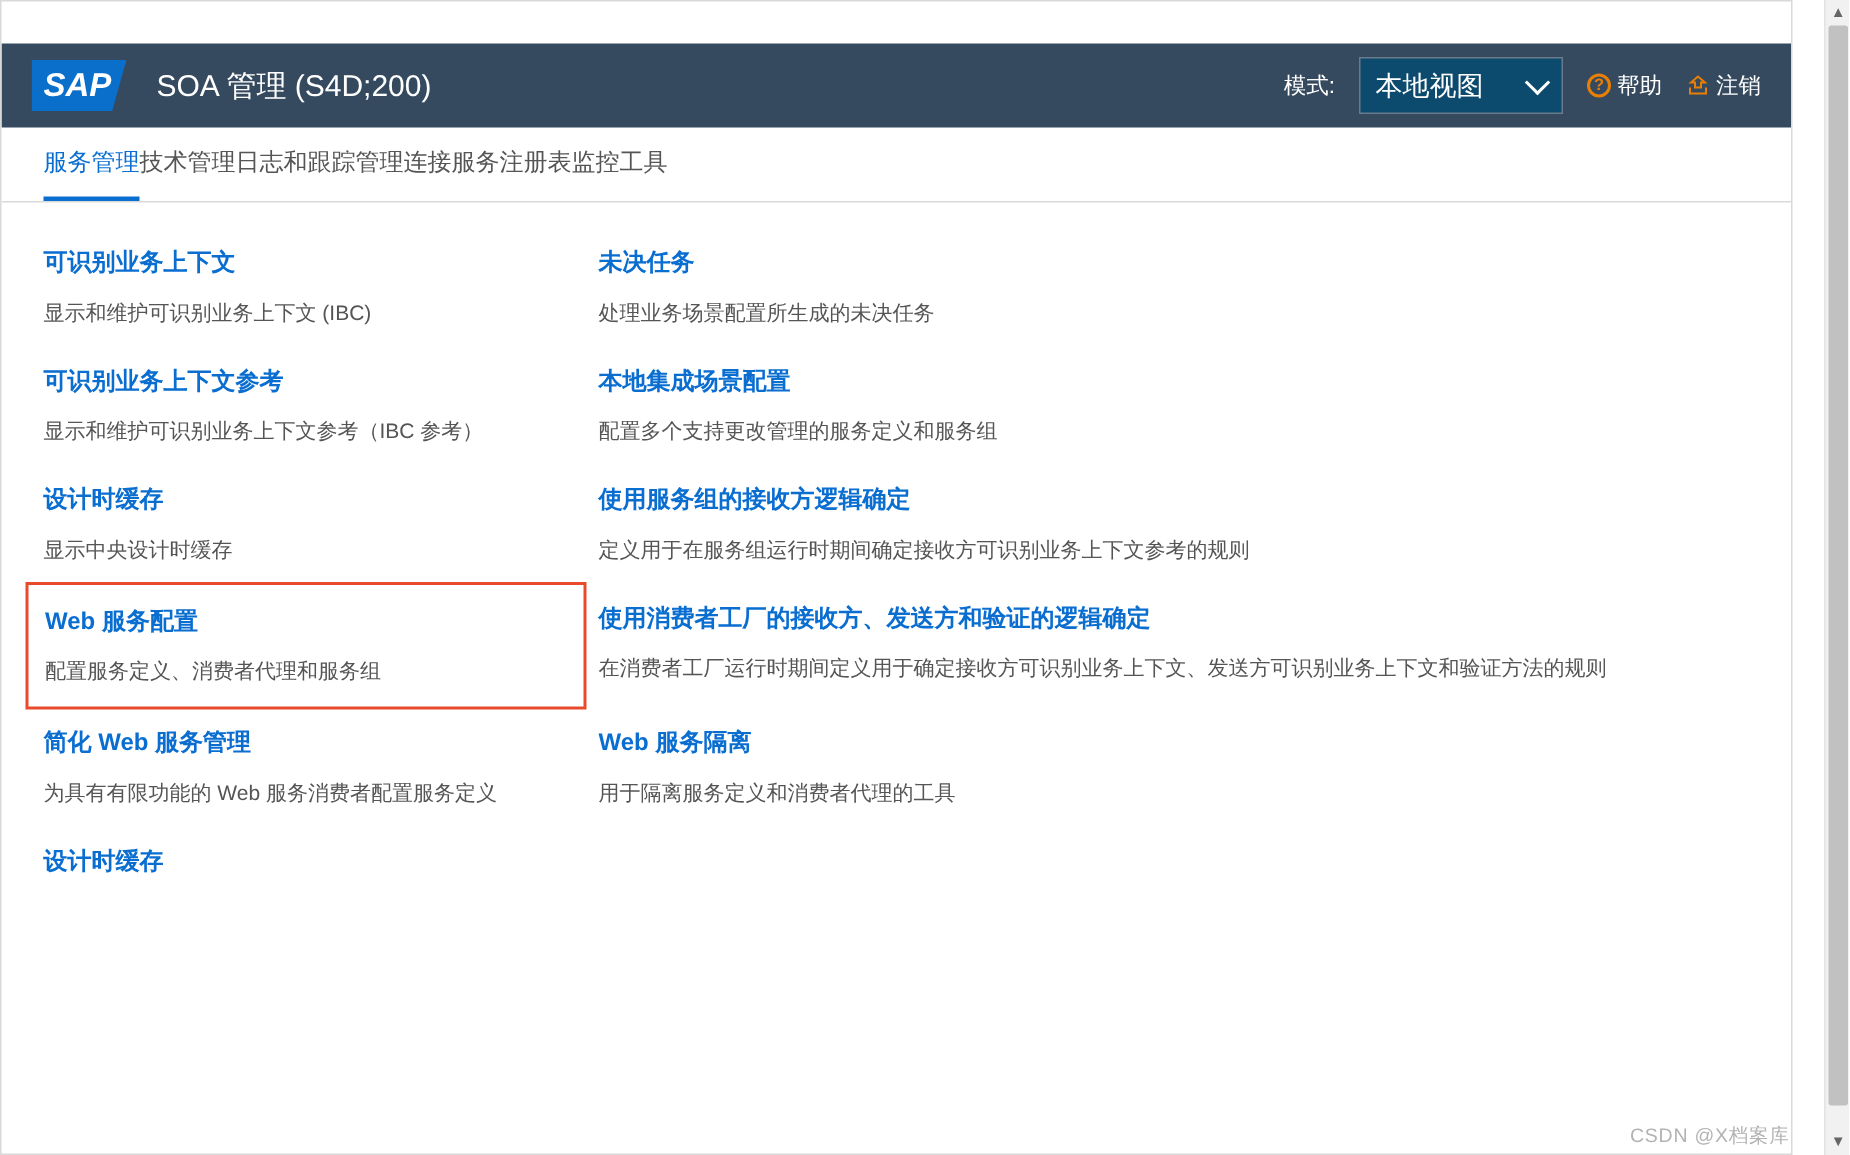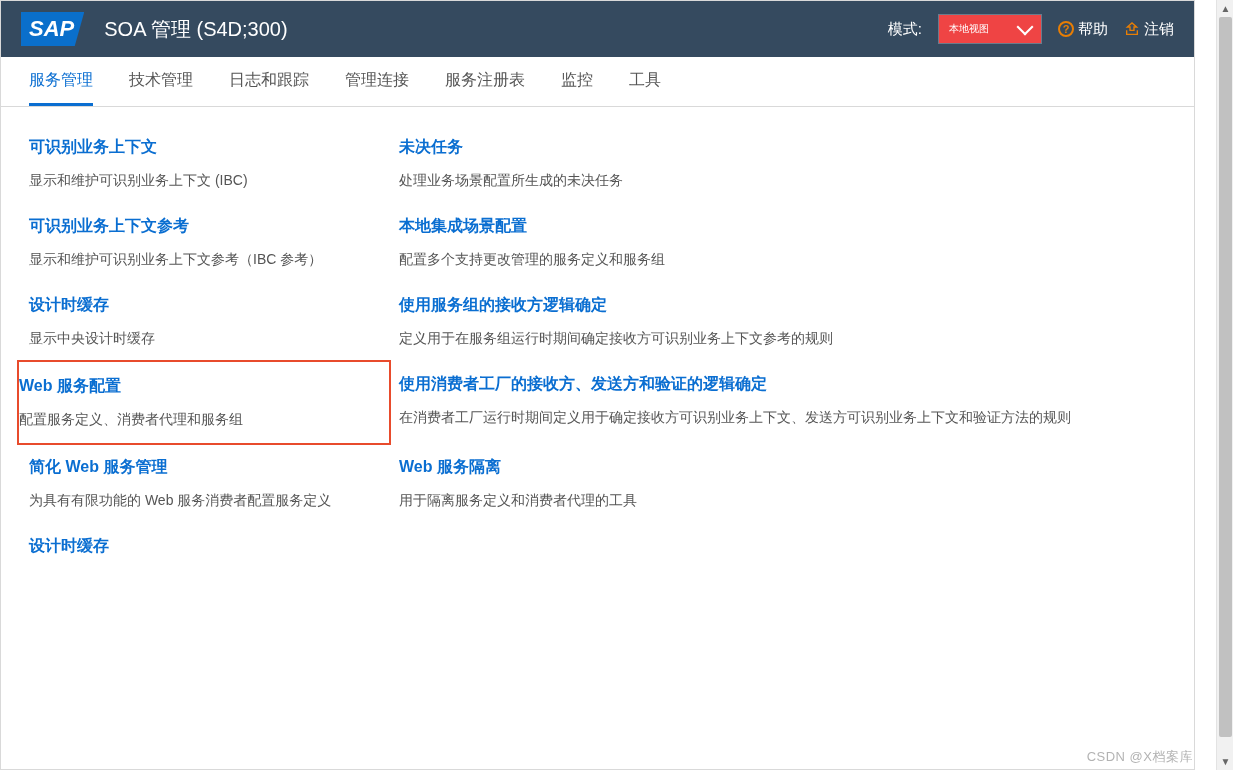--- a/index.html
+++ b/index.html
@@ -19,20 +19,21 @@
       overflow-y: auto;
     }
     .top-header {
       background: #354a5f;
       color: #fff;
       height: 56px;
       display: flex;
       align-items: center;
       padding: 0 20px;
       justify-content: space-between;
+      margin-top: 28px;
     }
     .left-header {
       display: flex;
       align-items: center;
       gap: 20px;
     }
     .sap-logo {
       background: linear-gradient(90deg, #0a6fcb 0%, #0a6fcb 60%, #0a6fcb 100%);
       color: #fff;
       font-weight: bold;
@@ -52,27 +53,27 @@
       align-items: center;
       gap: 16px;
       justify-content: space-between;
     }
     .mode-label {
       font-size: 15px;
       color: #fff;
     }
     .mode-select {
       border: 1px solid #6a7b8c;
-      background: #ef4444;
+      background: #0c4a6e;
       color: #fff;
       padding: 6px 10px;
       display: flex;
       align-items: center;
       gap: 30px;
-      font-size: 10px;
+      font-size: 18px;
       cursor: pointer;
     }
     .chev-down {
       width: 12px; height: 12px;
       transform: rotate(45deg);
       border-right: 2px solid #fff;
       border-bottom: 2px solid #fff;
       margin-bottom: 4px;
     }
     .help-link, .logout-link {
@@ -93,21 +94,20 @@
       font-weight: bold;
     }
     .logout-icon {
       width: 16px; height: 16px;
       color: #e87e04;
     }
     .tabs-bar {
       border-bottom: 1px solid #d9d9d9;
       padding: 0 28px;
       display: flex;
-      gap: 36px;
       height: 50px;
       align-items: center;
     }
     .tab {
       font-size: 16px;
       color: #555;
       cursor: pointer;
       padding: 12px 0;
       border-bottom: 3px solid transparent;
     }
@@ -129,21 +129,21 @@
       margin-bottom: 14px;
       cursor: pointer;
       display: inline-block;
     }
     .card-desc {
       color: #555;
       font-size: 14px;
     }
     .highlight-box {
       border: 2px solid #e84b2c;
-      padding: 14px 0;
+      padding: 14px 11px;
       margin: -14px -12px;
     }
     .outer-scrollbar {
       position: absolute;
       right: 0;
       top: 0;
       width: 17px;
       height: 100%;
       background: #f1f1f1;
       border-left: 1px solid #e3e3e3;
@@ -174,21 +174,21 @@
       opacity: 0.75;
     }
   </style>
 </head>
 <body>
 
 <div class="shell">
   <div class="top-header">
     <div class="left-header">
       <div class="sap-logo">SAP</div>
-      <div class="header-title">SOA 管理 (S4D;300)</div>
+      <div class="header-title">SOA 管理 (S4D;200)</div>
     </div>
     <div class="right-header">
       <span class="mode-label">模式:</span>
       <div class="mode-select">
         <span>本地视图</span>
         <span class="chev-down"></span>
       </div>
       <div class="help-link">
         <span class="help-icon-circle">?</span>
         <span>帮助</span>

